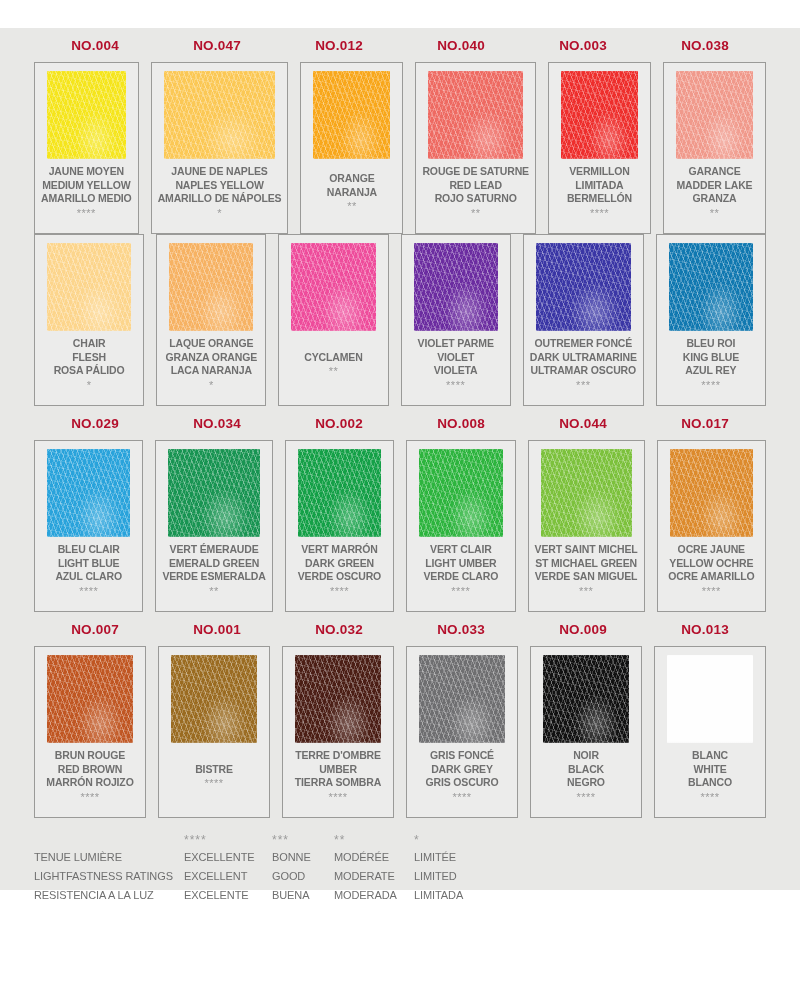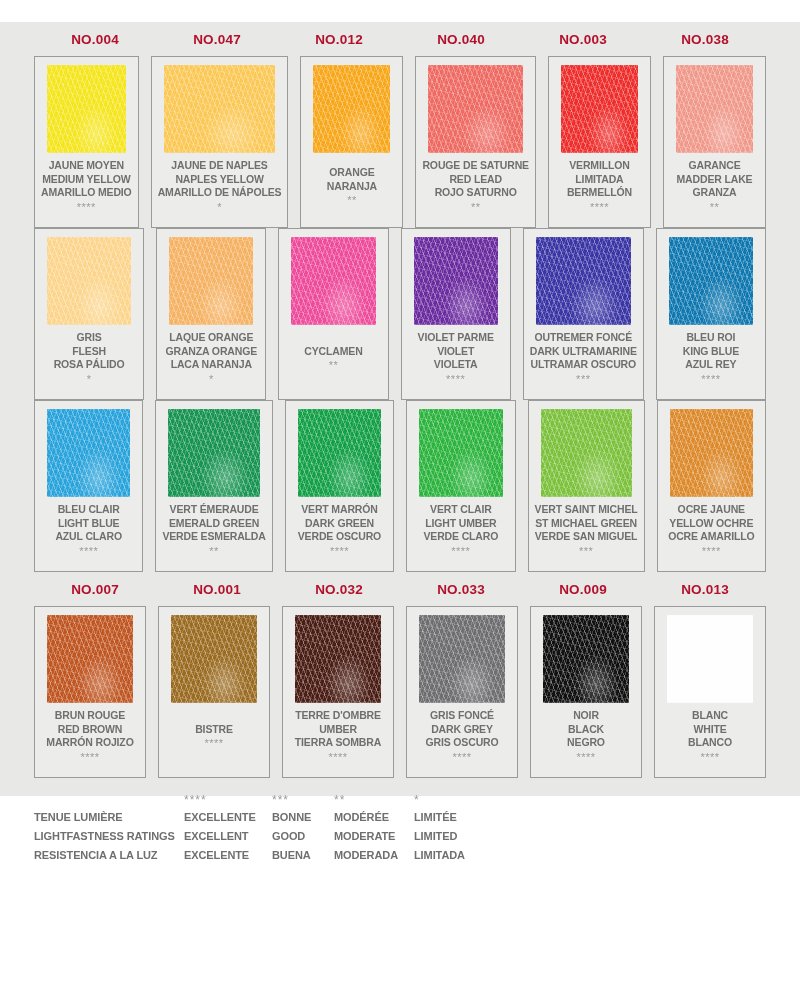--- a/index.html
+++ b/index.html
@@ -4,22 +4,22 @@
 <style>
   * { box-sizing: border-box; margin: 0; padding: 0; }
   body {
     width: 800px; height: 1000px;
     background: #ffffff;
     font-family: "Liberation Sans", sans-serif;
     overflow: hidden;
   }
   .page {
     position: absolute;
-    left: 0; top: 22px;
-    width: 800px; height: 774px;
+    left: 0; top: 28px;
+    width: 800px; height: 862px;
     background: #e8e8e6;
   }
   .grid-wrap { padding: 0 34px; }
 
   .row { margin-bottom: 0; }
 
   .code-row {
     display: grid;
     grid-template-columns: repeat(6, 1fr);
     height: 34px;
@@ -109,21 +109,21 @@
   .legend {
     margin: 14px 34px 0 34px;
     display: grid;
     grid-template-columns: 150px 88px 62px 80px 80px;
     row-gap: 0;
     column-gap: 0;
   }
   .lg-cell {
     color: #6f6f6f;
     font-size: 11px;
-    font-weight: bold;
+    font-weight: normal;
     line-height: 19px;
     letter-spacing: -0.1px;
     white-space: nowrap;
   }
   .lg-stars {
     color: #9b9b9b;
     font-size: 12px;
     line-height: 16px;
     letter-spacing: 1px;
   }
@@ -197,21 +197,21 @@
               <div class="stars">**</div>
             </div>
           </div>
         </div>
       </div>
       <div class="row">
         <div class="cells">
           <div class="cell">
             <div class="swatch" style="background: rgb(252, 213, 140);"></div>
             <div class="names">
-              <div class="nm">GRIS</div>
+              <div class="nm">CHAIR</div>
               <div class="nm">FLESH</div>
               <div class="nm">ROSA PÁLIDO</div>
               <div class="stars">*</div>
             </div>
           </div>
           <div class="cell">
             <div class="swatch" style="background: rgb(246, 178, 99);"></div>
             <div class="names">
               <div class="nm">LAQUE ORANGE</div>
               <div class="nm">GRANZA ORANGE</div>
@@ -249,20 +249,28 @@
             <div class="names">
               <div class="nm">BLEU ROI</div>
               <div class="nm">KING BLUE</div>
               <div class="nm">AZUL REY</div>
               <div class="stars">****</div>
             </div>
           </div>
         </div>
       </div>
       <div class="row">
+        <div class="code-row">
+          <div class="code">NO.029</div>
+          <div class="code">NO.034</div>
+          <div class="code">NO.002</div>
+          <div class="code">NO.008</div>
+          <div class="code">NO.044</div>
+          <div class="code">NO.017</div>
+        </div>
         <div class="cells">
           <div class="cell">
             <div class="swatch" style="background: rgb(41, 163, 219);"></div>
             <div class="names">
               <div class="nm">BLEU CLAIR</div>
               <div class="nm">LIGHT BLUE</div>
               <div class="nm">AZUL CLARO</div>
               <div class="stars">****</div>
             </div>
           </div>

